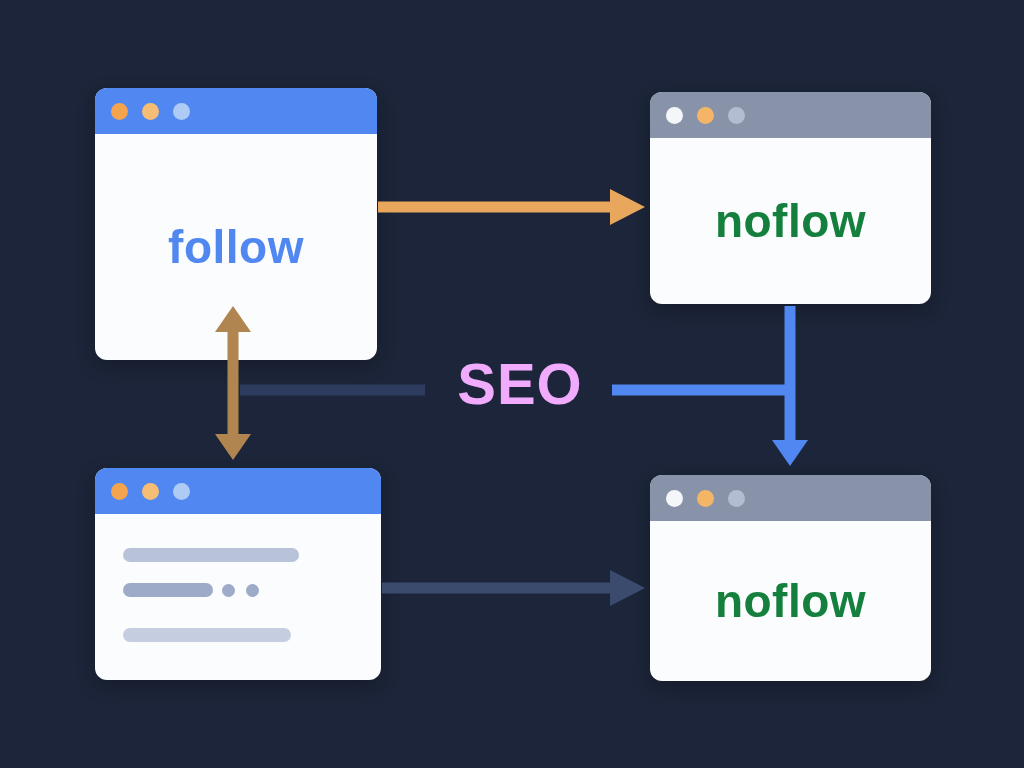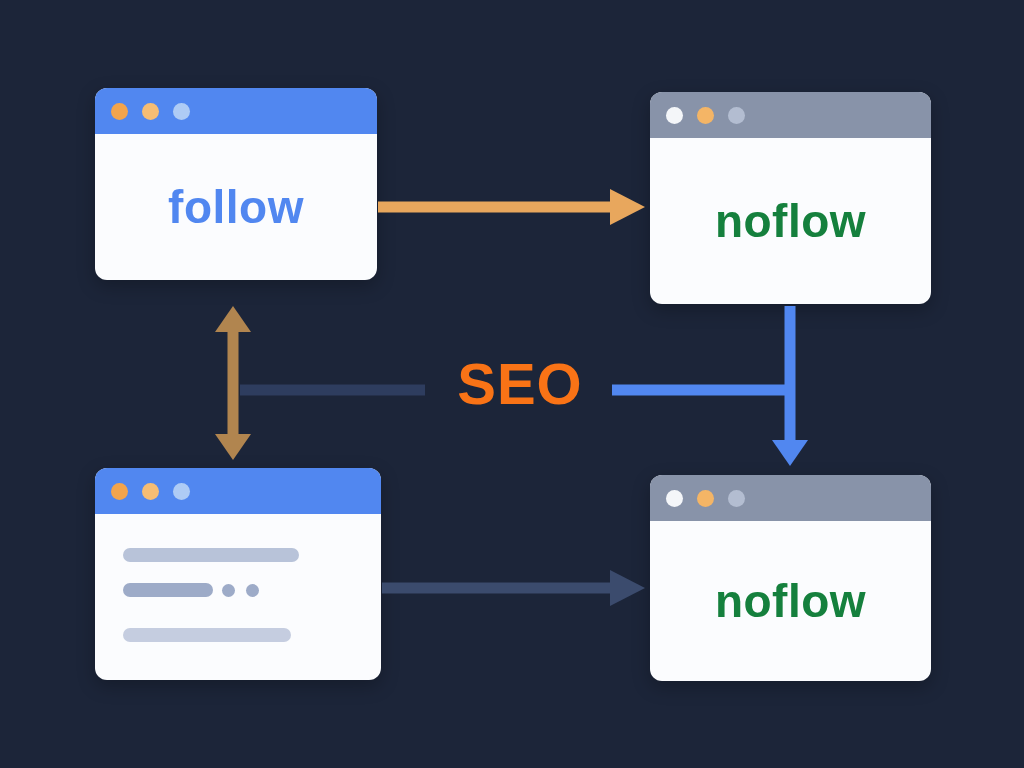--- a/index.html
+++ b/index.html
@@ -55,21 +55,21 @@
     justify-content: center;
   }
   .window-label {
     font-size: 46px;
     font-weight: bold;
     letter-spacing: 0.5px;
   }
   .label-blue { color: #5187f0; }
   .label-navy { color: #15803d; }
 
-  #win-top-left    { left: 95px;  top: 88px;  width: 282px; height: 192px; }
+  #win-top-left    { left: 95px;  top: 88px;  width: 282px; height: 272px; }
   #win-top-right   { left: 650px; top: 92px;  width: 281px; height: 212px; }
   #win-bottom-left { left: 95px;  top: 468px; width: 286px; height: 212px; }
   #win-bottom-right{ left: 650px; top: 475px; width: 281px; height: 206px; }
 
   .skeleton-line {
     position: absolute;
     height: 14px;
     border-radius: 7px;
   }
   .sk1 { left: 28px; top: 34px;  width: 176px; background: #b8c3d9; }
@@ -87,21 +87,21 @@
   .skd2 { left: 151px; }
 
   .seo-label {
     position: absolute;
     left: 432px;
     top: 350px;
     width: 176px;
     text-align: center;
     font-size: 58px;
     font-weight: bold;
-    color: #f97316;
+    color: #f0abfc;
     letter-spacing: 1px;
   }
   .arrows-overlay {
     position: absolute;
     left: 0;
     top: 0;
     pointer-events: none;
   }
 </style>
 </head>

